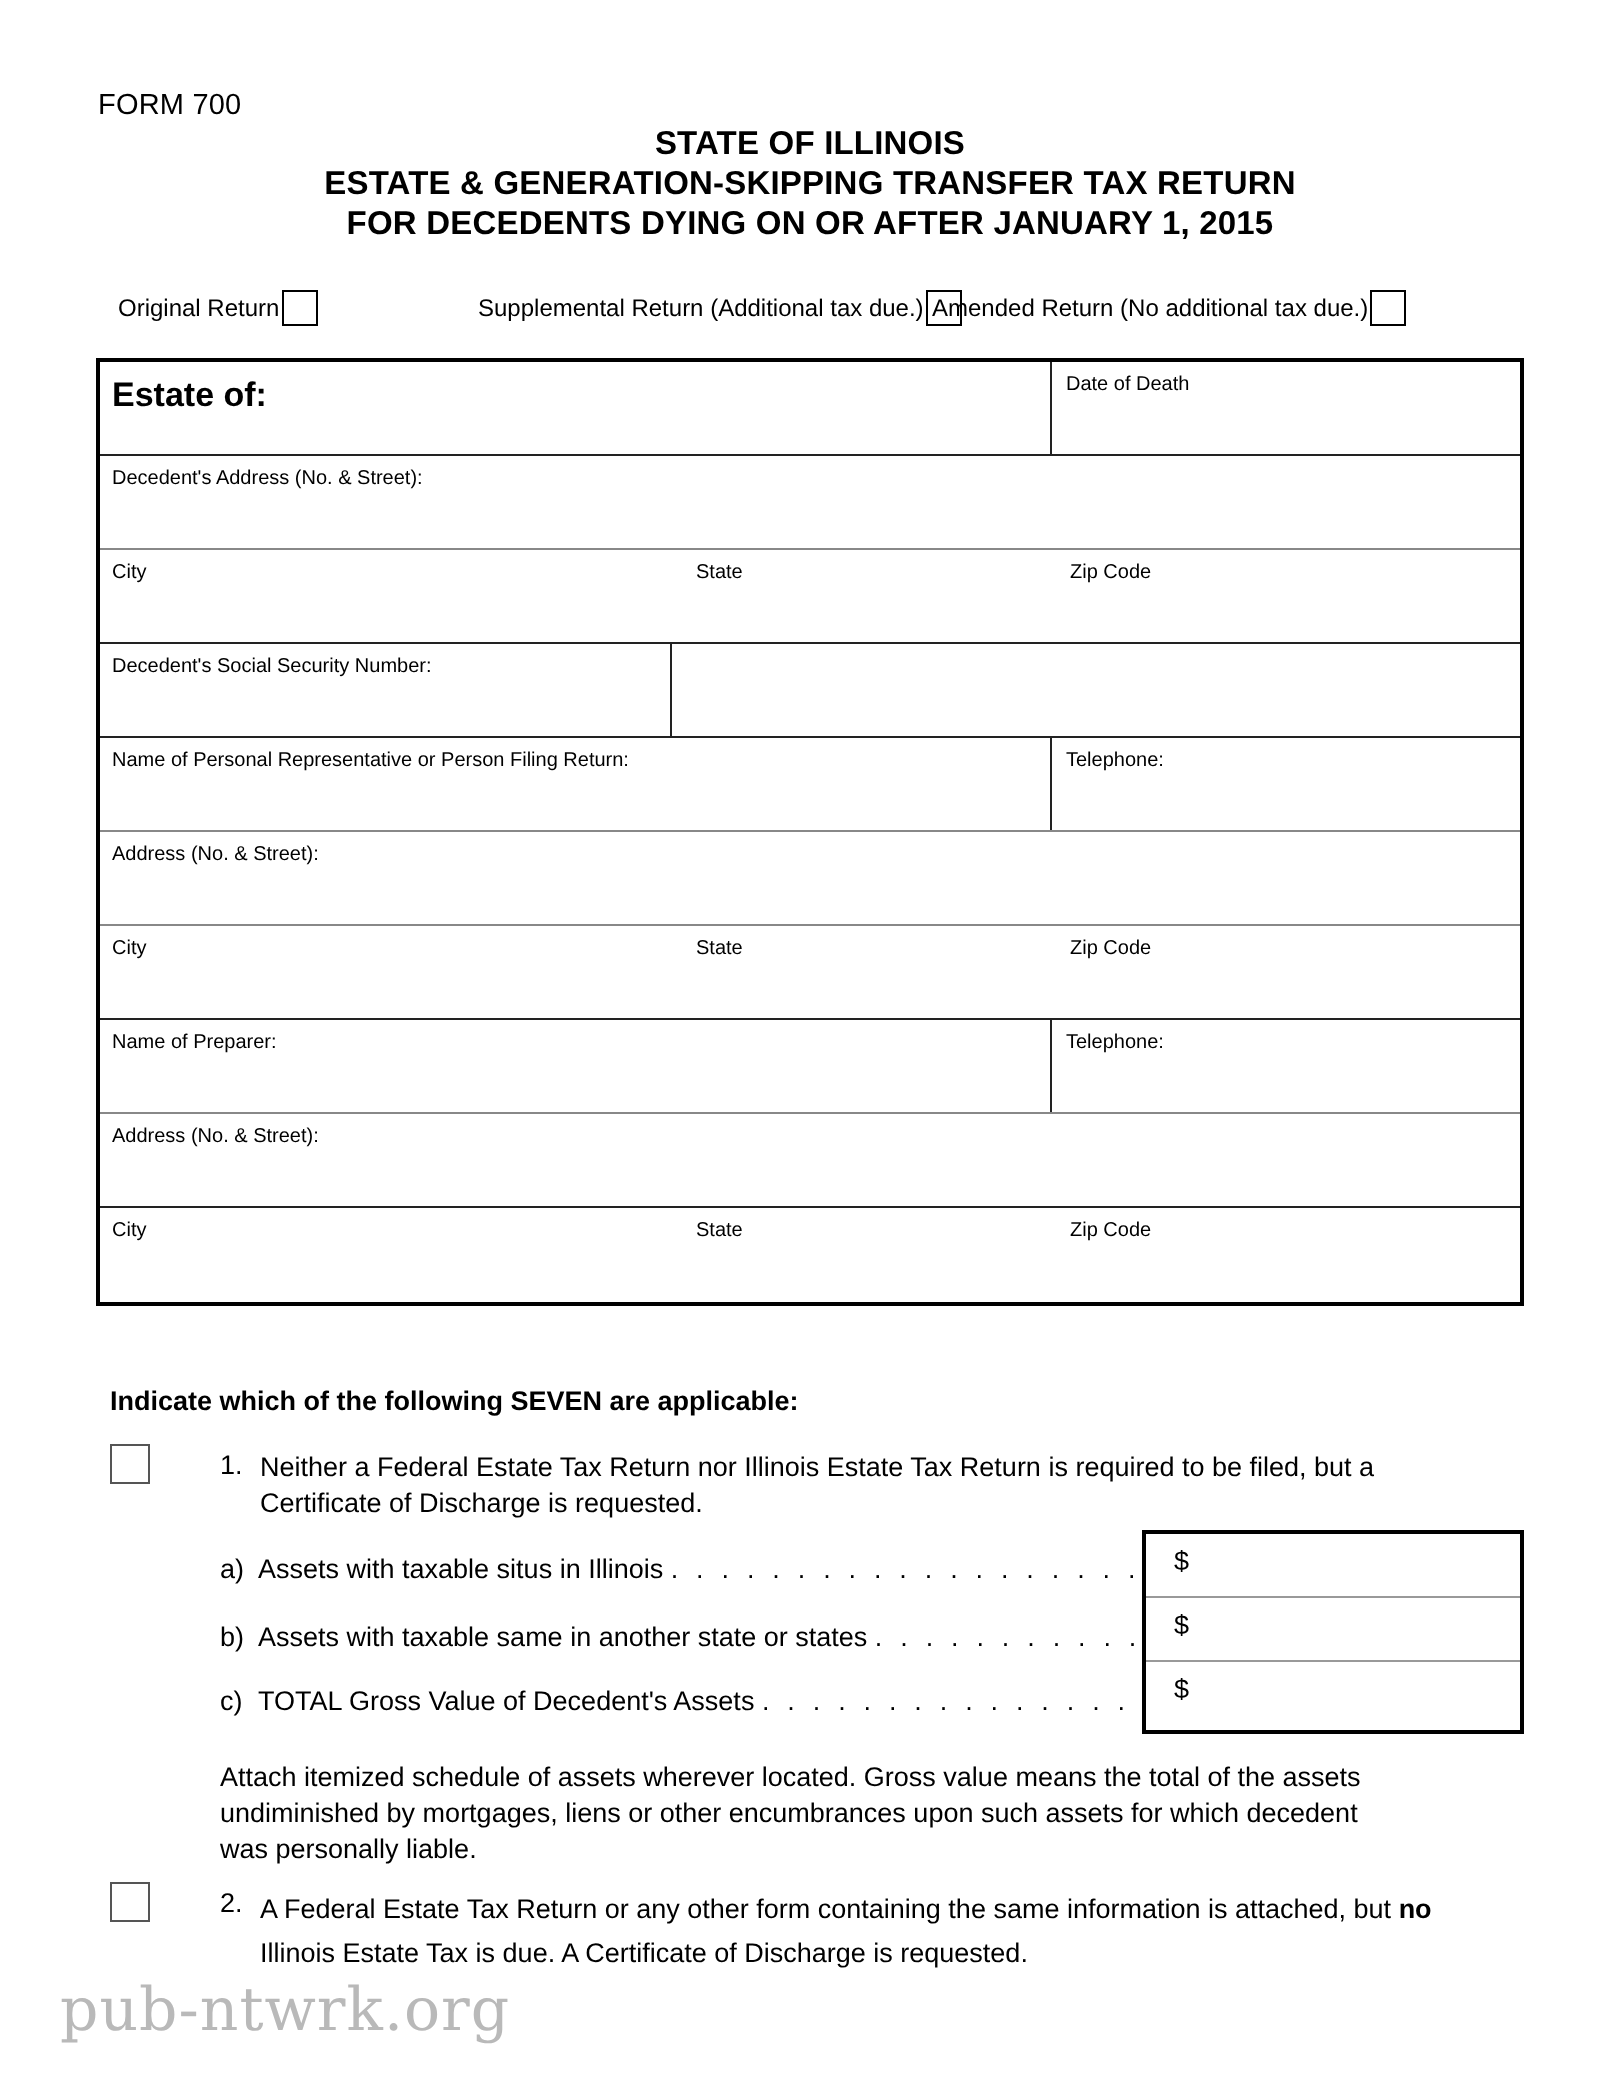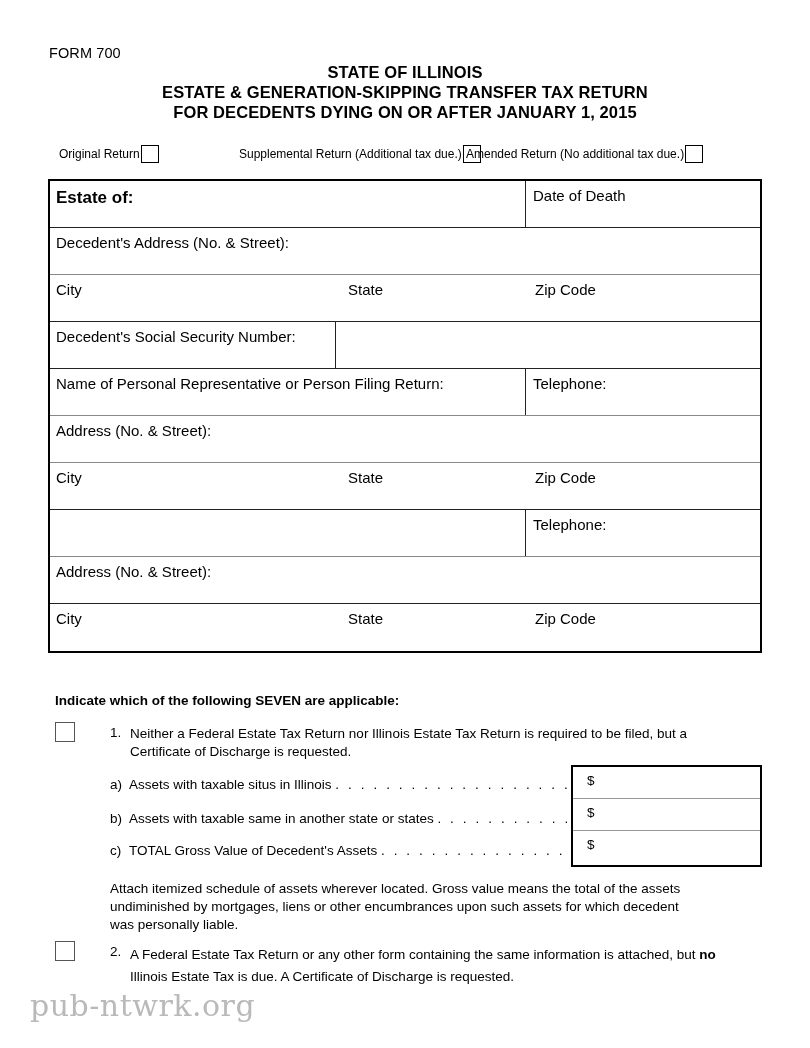--- a/index.html
+++ b/index.html
@@ -88,21 +88,21 @@
     position: relative;
     border-bottom: 1.4px solid #888;
     box-sizing: border-box;
     height: 47px;
   }
   .t-row.thick { border-bottom: 1.8px solid #222; }
   .t-row.last { border-bottom: none; height: 47px; }
   .t-cell {
     position: absolute;
     top: 0;
-    font-size: 15px;
+    font-size: 10px;
     padding: 6px 0 0 6px;
     box-sizing: border-box;
     height: 100%;
     line-height: 1.2;
   }
   .t-cell.big {
     font-size: 17px;
     font-weight: bold;
     padding-top: 7px;
   }
@@ -294,20 +294,21 @@
       <div class="t-cell cell-a">Address (No. &amp; Street):</div>
     </div>
 
     <div class="t-row thick">
       <div class="t-cell cell-a">City</div>
       <div class="t-cell cell-state">State</div>
       <div class="t-cell cell-zip">Zip Code</div>
     </div>
 
     <div class="t-row">
+      <div class="t-cell cell-a">Name of Preparer:</div>
       <div class="vdiv" style="left:475px;"></div>
       <div class="t-cell cell-tel">Telephone:</div>
     </div>
 
     <div class="t-row thick">
       <div class="t-cell cell-a">Address (No. &amp; Street):</div>
     </div>
 
     <div class="t-row last">
       <div class="t-cell cell-a">City</div>

